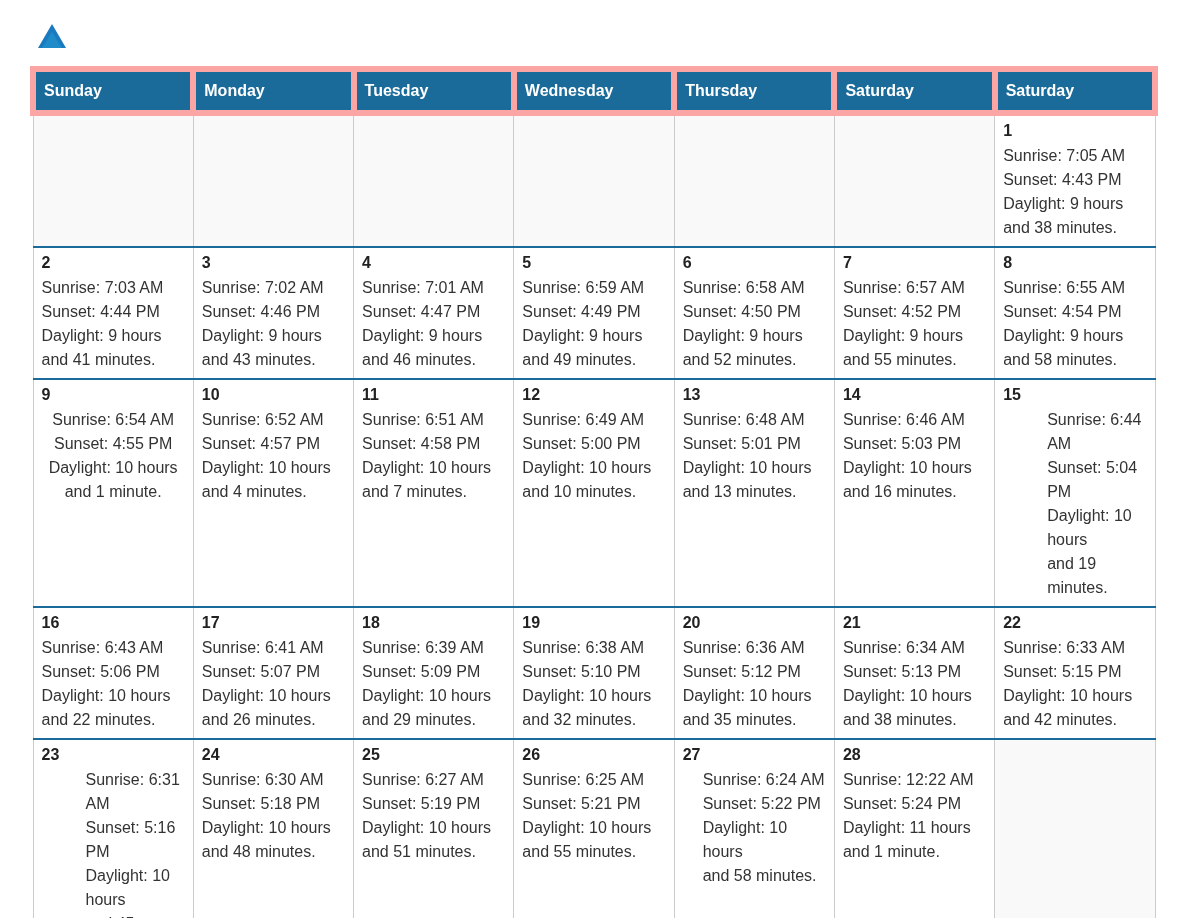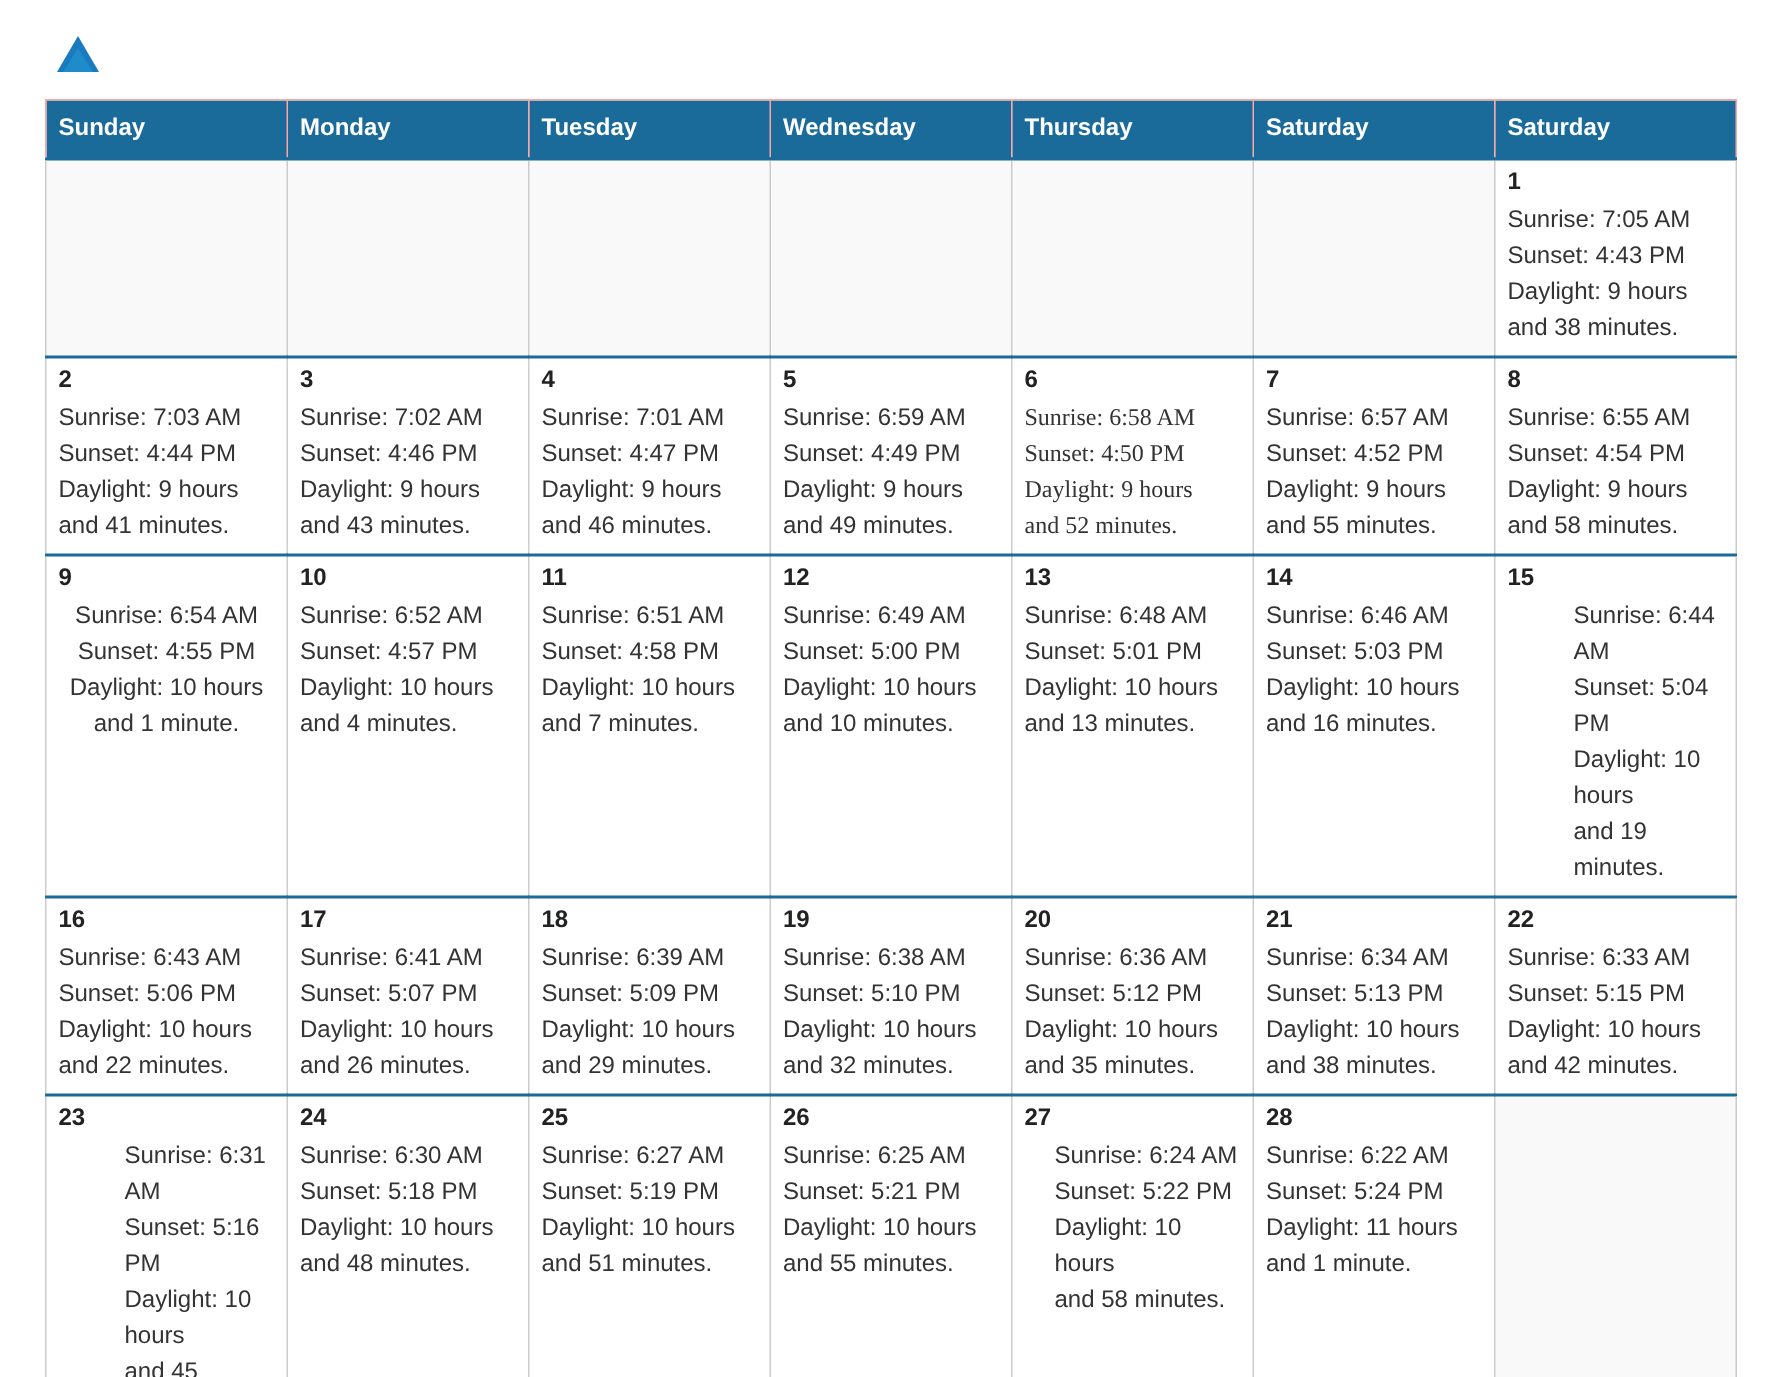--- a/index.html
+++ b/index.html
@@ -55,21 +55,21 @@
       border-collapse: collapse;
       margin-top: 10px;
     }
     .calendar-table th {
       background-color: #1a6b9a;
       color: #fff;
       font-size: 16px;
       font-weight: bold;
       padding: 10px 8px;
       text-align: left;
-      border: 1px solid #fca5a5;
+      border: 6px solid #fca5a5;
     }
     .calendar-table td {
       vertical-align: top;
       border: 1px solid #ccc;
       padding: 6px 8px;
       width: 14.28%;
       min-height: 100px;
       font-size: 13px;
       color: #333;
     }
@@ -165,21 +165,21 @@
         </td>
         <td>
           <span class="day-number">5</span>
           <div class="day-info" style="white-space: pre-line;">Sunrise: 6:59 AM
 Sunset: 4:49 PM
 Daylight: 9 hours
 and 49 minutes.</div>
         </td>
         <td>
           <span class="day-number">6</span>
-          <div class="day-info" style="white-space: pre-line; font-family: Liberation Serif, serif;">Sunrise: 6:58 AM
+          <div class="day-info" style="white-space: pre-line;">Sunrise: 6:58 AM
 Sunset: 4:50 PM
 Daylight: 9 hours
 and 52 minutes.</div>
         </td>
         <td>
           <span class="day-number">7</span>
           <div class="day-info" style="white-space: pre-line;">Sunrise: 6:57 AM
 Sunset: 4:52 PM
 Daylight: 9 hours
 and 55 minutes.</div>
@@ -325,21 +325,21 @@
         </td>
         <td>
           <span class="day-number">27</span>
           <div class="day-info" style="white-space: pre-line; margin-left: 20px;">Sunrise: 6:24 AM
 Sunset: 5:22 PM
 Daylight: 10 hours
 and 58 minutes.</div>
         </td>
         <td>
           <span class="day-number">28</span>
-          <div class="day-info" style="white-space: pre-line;">Sunrise: 6:22 AM
+          <div class="day-info" style="white-space: pre-line;">Sunrise: 12:22 AM
 Sunset: 5:24 PM
 Daylight: 11 hours
 and 1 minute.</div>
         </td>
         <td class="empty-cell"></td>
       </tr>
     </tbody>
 </table>
 
 </body></html>

